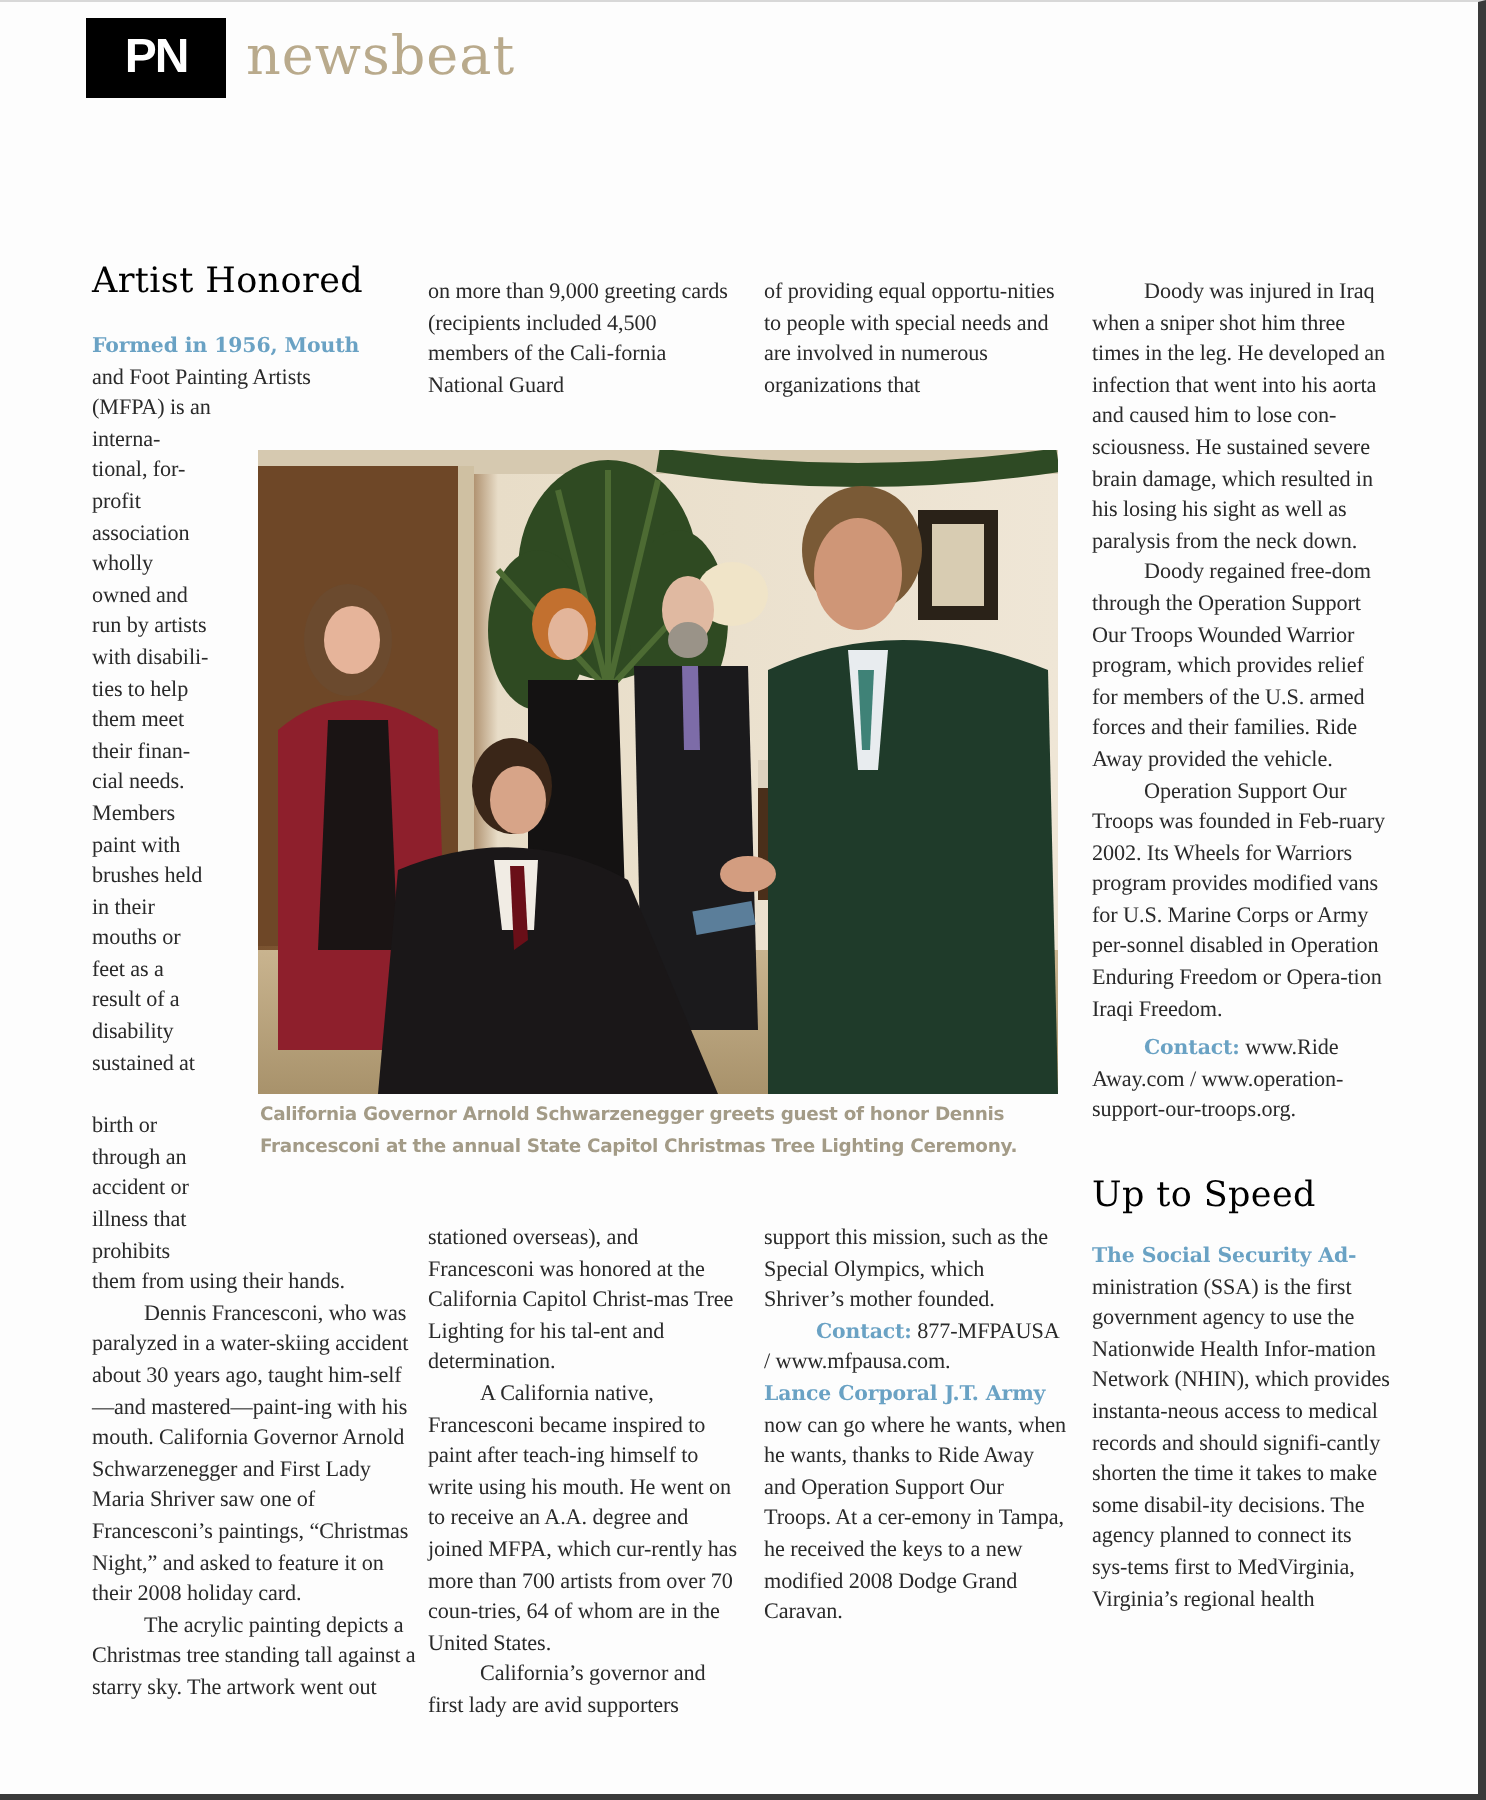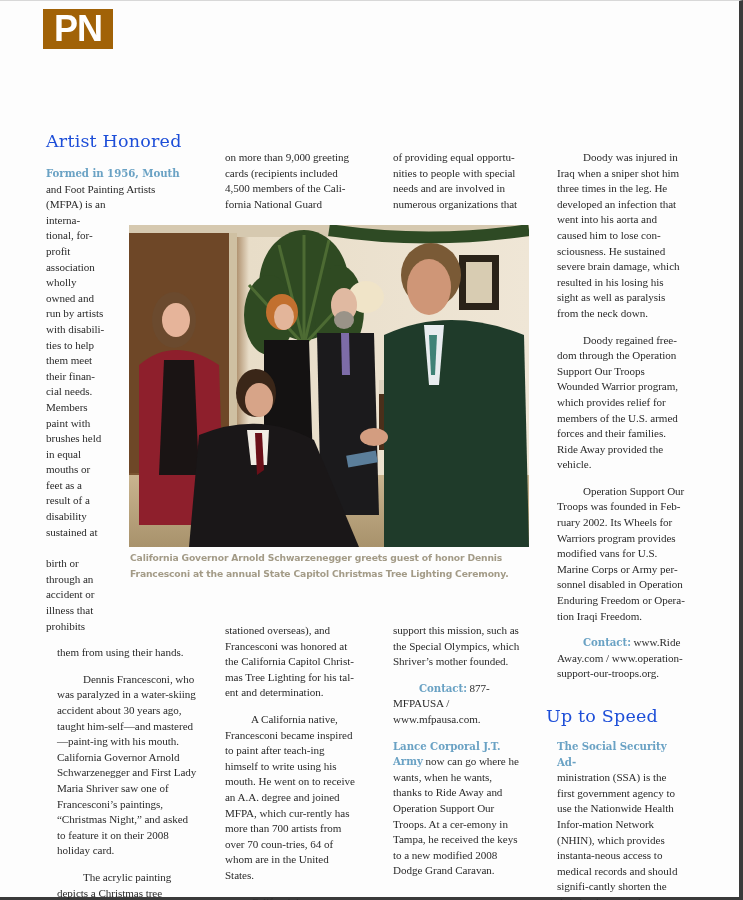--- a/index.html
+++ b/index.html
@@ -11,36 +11,36 @@
   }
   .page {
     position: absolute; left: 0; top: 0; width: 739px; height: 896px;
     background: #fdfdfd;
     border-top: 1px solid #d8d8d8;
     border-right: 4px solid #3a3a3a;
     border-bottom: 4px solid #3a3a3a;
   }
   .masthead { position: absolute; left: 43px; top: 8px; height: 40px; display: flex; align-items: center; }
   .logo-box {
-    width: 70px; height: 40px; background: #a16207; color: #fff;
+    width: 70px; height: 40px; background: #000000; color: #fff;
     font-family: "Liberation Sans", "DejaVu Sans", sans-serif; font-weight: bold;
-    font-size: 36px; letter-spacing: -1px; display: flex; align-items: center; justify-content: center;
+    font-size: 24px; letter-spacing: -1px; display: flex; align-items: center; justify-content: center;
   }
   .logo-word {
     margin-left: 10px; font-family: "DejaVu Serif", "Liberation Serif", serif;
     font-size: 27px; color: #b9aa8c; letter-spacing: 0.5px; margin-top: -2px;
   }
   .col {
     position: absolute; font-size: 11.1px; line-height: 15.6px; color: #2a2a2a;
     font-family: "Liberation Serif", "DejaVu Serif", serif; letter-spacing: -0.05px;
   }
-  .col p { margin: 11px; }
+  .col p { margin: 0; }
   .ind { text-indent: 26px; }
   .h {
-    font-family: "DejaVu Serif", "Liberation Serif", serif; color: #1d4ed8;
+    font-family: "DejaVu Serif", "Liberation Serif", serif; color: #000000;
     font-size: 17.5px; line-height: 19px; margin: 0; font-weight: normal; letter-spacing: 0.2px;
   }
   .lead { color: #6aa2c4; font-family: "DejaVu Serif", serif; font-weight: bold; font-size: 10.2px; }
   .contact { color: #6aa2c4; font-family: "DejaVu Serif", serif; font-weight: bold; font-size: 10.2px; }
   .photo {
     position: absolute; left: 129px; top: 224px; width: 400px; height: 322px;
     overflow: hidden; background: #6b4a2a;
   }
   .caption {
     position: absolute; left: 130px; top: 549px; width: 410px;
@@ -49,20 +49,21 @@
   }
   .narrow { width: 68px; display: block; }
 </style>
 </head>
 <body>
 
 <div class="page">
 
   <div class="masthead">
     <div class="logo-box">PN</div>
+    <div class="logo-word">newsbeat</div>
   </div>
 
   <div class="col" style="left:46px; top:131px; width:162px;">
     <h2 class="h" style="margin-bottom:15px;">Artist Honored</h2>
     <div style="width:160px;">
       <span class="lead">Formed in 1956, Mouth</span>
     </div>
     <div id="col1-lines">
         <span class="" style="display: block; white-space: nowrap;">and Foot Painting Artists</span>
         <span class="narrow" style="display: block; white-space: nowrap;">(MFPA) is an</span>
@@ -74,21 +75,21 @@
         <span class="narrow" style="display: block; white-space: nowrap;">owned and</span>
         <span class="narrow" style="display: block; white-space: nowrap;">run by artists</span>
         <span class="narrow" style="display: block; white-space: nowrap;">with disabili-</span>
         <span class="narrow" style="display: block; white-space: nowrap;">ties to help</span>
         <span class="narrow" style="display: block; white-space: nowrap;">them meet</span>
         <span class="narrow" style="display: block; white-space: nowrap;">their finan-</span>
         <span class="narrow" style="display: block; white-space: nowrap;">cial needs.</span>
         <span class="narrow" style="display: block; white-space: nowrap;">Members</span>
         <span class="narrow" style="display: block; white-space: nowrap;">paint with</span>
         <span class="narrow" style="display: block; white-space: nowrap;">brushes held</span>
-        <span class="narrow" style="display: block; white-space: nowrap;">in equal</span>
+        <span class="narrow" style="display: block; white-space: nowrap;">in their</span>
         <span class="narrow" style="display: block; white-space: nowrap;">mouths or</span>
         <span class="narrow" style="display: block; white-space: nowrap;">feet as a</span>
         <span class="narrow" style="display: block; white-space: nowrap;">result of a</span>
         <span class="narrow" style="display: block; white-space: nowrap;">disability</span>
         <span class="narrow" style="display: block; white-space: nowrap;">sustained at</span>
         <span class="narrow" style="display: block; white-space: nowrap; margin-top: 16px;">birth or</span>
         <span class="narrow" style="display: block; white-space: nowrap;">through an</span>
         <span class="narrow" style="display: block; white-space: nowrap;">accident or</span>
         <span class="narrow" style="display: block; white-space: nowrap;">illness that</span>
         <span class="narrow" style="display: block; white-space: nowrap;">prohibits</span>

